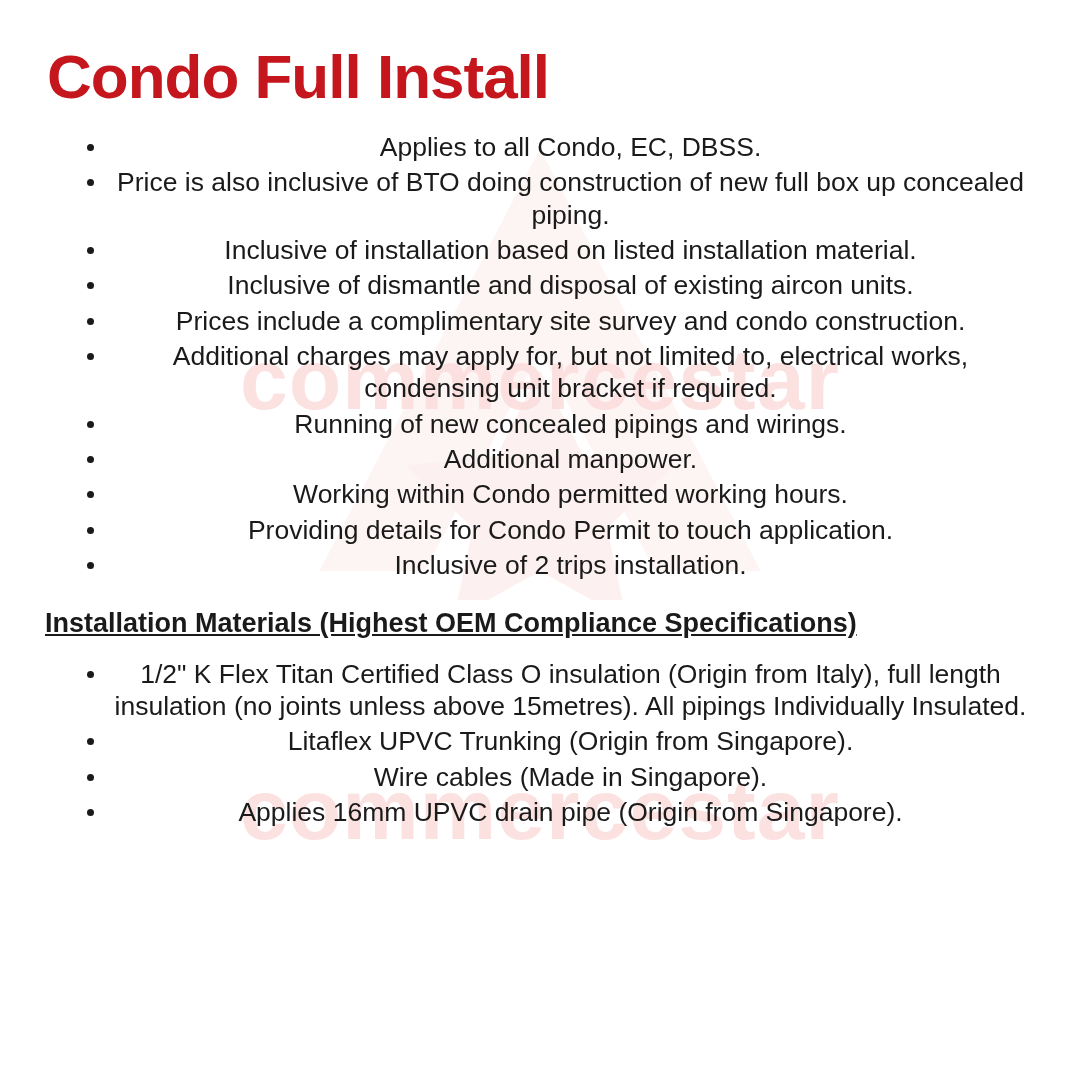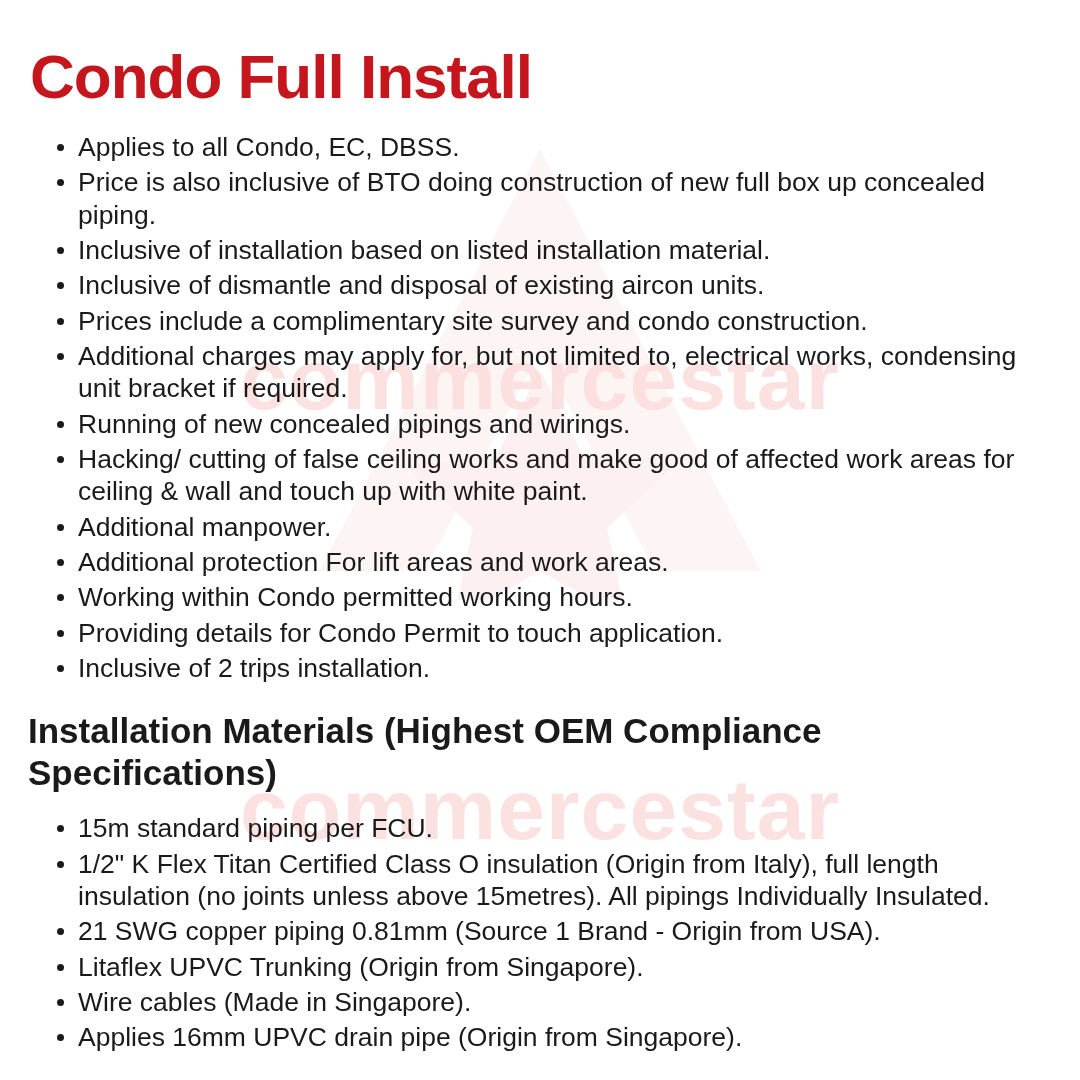--- a/index.html
+++ b/index.html
@@ -58,37 +58,38 @@
     letter-spacing: 1px;
     color: #fbdedd;
     opacity: 0.9;
     white-space: nowrap;
   }
 
   
   .page {
     position: relative;
     z-index: 2;
-    padding: 44px 34px 0 26px;
+    padding: 44px 34px 0 43px;
     box-sizing: border-box;
   }
 
   .title {
     font-size: 62px;
     line-height: 1.05;
     font-weight: bold;
     color: #c4161c;
     margin: 0 0 22px 4px;
     letter-spacing: -1px;
   }
 
   ul.bullets {
     list-style: none;
-    margin: 0;
+    margin: 13px;
     padding: 0;
+    text-align: center;
   }
   ul.bullets > li {
     position: relative;
     padding-left: 52px;
     font-size: 26.5px;
     line-height: 1.22;
     margin: 0 0 3px 0;
     color: #1a1a1a;
   }
   ul.bullets > li::before {
@@ -96,25 +97,26 @@
     position: absolute;
     left: 31px;
     top: 13px;
     width: 7px;
     height: 7px;
     background: #1a1a1a;
     border-radius: 50%;
   }
 
   .section-heading {
-    font-size: 35px;
+    font-size: 27px;
     font-weight: bold;
     color: #1a1a1a;
     margin: 26px 0 18px 2px;
     line-height: 1.2;
+    text-decoration: underline;
   }
 </style>
 </head>
 <body>
 
 <div class="watermark">
   <svg class="wm-star" viewBox="0 0 100 100">
     <path d="M50 6 L96 94 L74 94 L50 48 L26 94 L4 94 Z" fill="#fbdedd"></path>
     <path d="M50 52 l9 18 19 2 -14 13 4 19 -18 -10 -18 10 4 -19 -14 -13 19 -2 z" fill="#f7cfce"></path>
   </svg>
@@ -127,32 +129,28 @@
   <h1 class="title">Condo Full Install</h1>
 
   <ul class="bullets">
     <li>Applies to all Condo, EC, DBSS.</li>
     <li>Price is also inclusive of BTO doing construction of new full box up concealed piping.</li>
     <li>Inclusive of installation based on listed installation material.</li>
     <li>Inclusive of dismantle and disposal of existing aircon units.</li>
     <li>Prices include a complimentary site survey and condo construction.</li>
     <li>Additional charges may apply for, but not limited to, electrical works, condensing unit bracket if required.</li>
     <li>Running of new concealed pipings and wirings.</li>
-    <li>Hacking/ cutting of false ceiling works and make good of affected work areas for ceiling &amp; wall and touch up with white paint.</li>
     <li>Additional manpower.</li>
-    <li>Additional protection For lift areas and work areas.</li>
     <li>Working within Condo permitted working hours.</li>
     <li>Providing details for Condo Permit to touch application.</li>
     <li>Inclusive of 2 trips installation.</li>
   </ul>
 
   <div class="section-heading">Installation Materials (Highest OEM Compliance Specifications)</div>
 
   <ul class="bullets">
-    <li>15m standard piping per FCU.</li>
     <li>1/2" K Flex Titan Certified Class O insulation (Origin from Italy), full length insulation (no joints unless above 15metres). All pipings Individually Insulated.</li>
-    <li>21 SWG copper piping 0.81mm (Source 1 Brand - Origin from USA).</li>
     <li>Litaflex UPVC Trunking (Origin from Singapore).</li>
     <li>Wire cables (Made in Singapore).</li>
     <li>Applies 16mm UPVC drain pipe (Origin from Singapore).</li>
   </ul>
 
 </div>
 
 </body></html>

